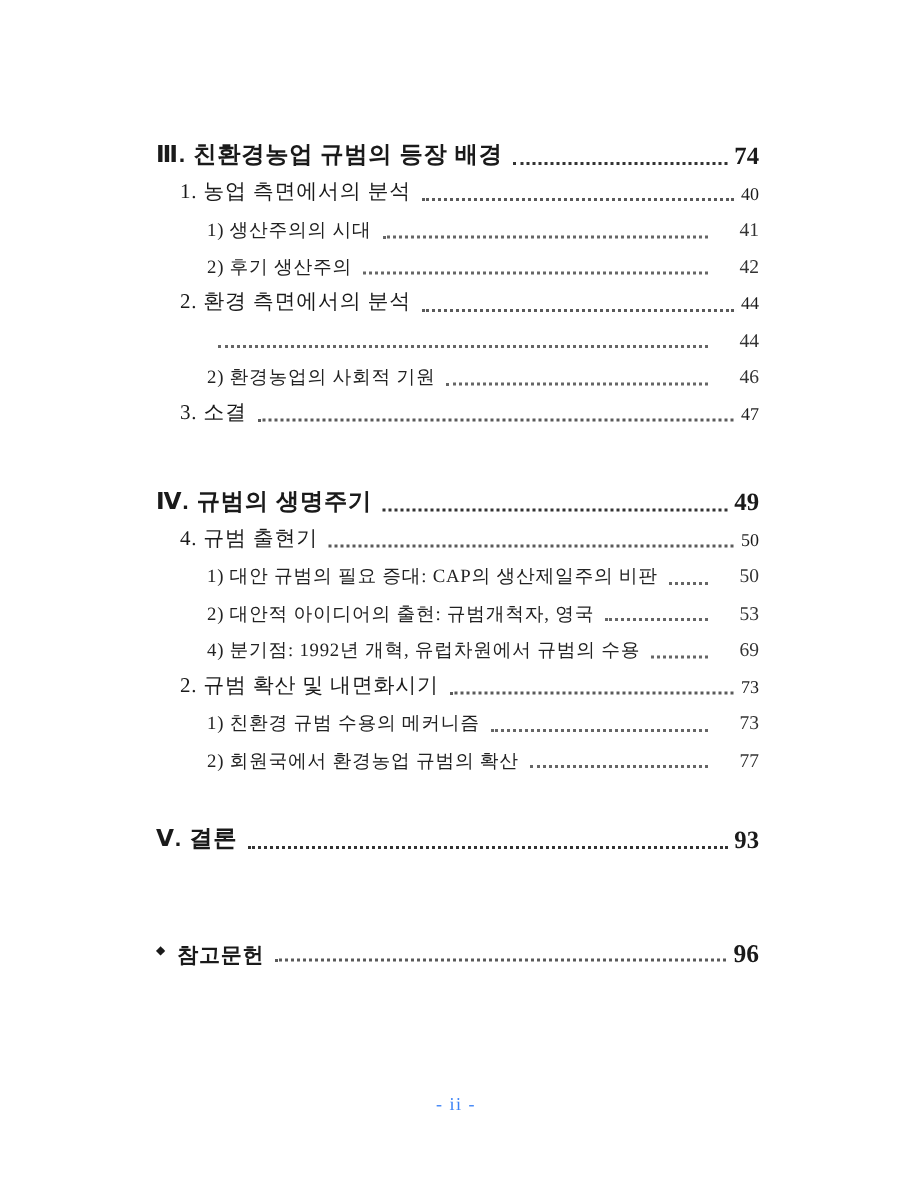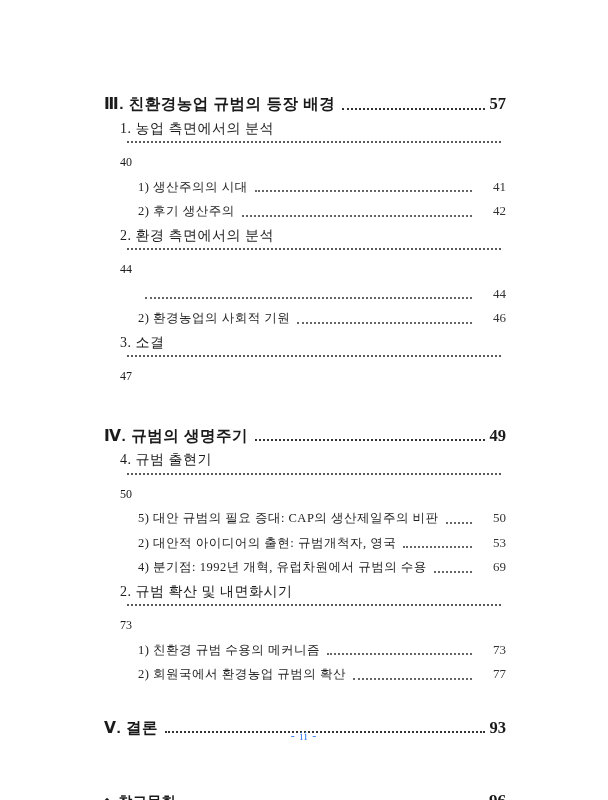--- a/index.html
+++ b/index.html
@@ -9,20 +9,21 @@
     width: 608px;
     height: 800px;
     background: #ffffff;
     color: #1a1a1a;
     font-family: "Liberation Serif", "DejaVu Serif", serif;
     padding: 92px 102px 0 104px;
     overflow: hidden;
   }
   .row {
     display: flex;
+    align-items: flex-end;
     line-height: 24.5px;
     white-space: nowrap;
   }
   .lbl { letter-spacing: 0.5px; }
   .leader {
     flex: 1 1 auto;
     min-width: 8px;
     border-bottom: 2px dotted #5a5a5a;
     margin: 0 5px 7px 7px;
   }
@@ -31,21 +32,21 @@
   
   .sec {
     font-family: "Liberation Sans", "DejaVu Sans", sans-serif;
     font-weight: bold;
     font-size: 15.5px;
   }
   .sec .leader { border-bottom-color: #333; }
   .sec .pg { font-size: 16.5px; font-weight: bold; }
 
   
-  .l1 { font-size: 14px; margin-left: 16px; flex-direction: column; }
+  .l1 { font-size: 14px; margin-left: 16px; }
   .l1 .pg { font-size: 12px; }
 
   
   .l2 { font-size: 12.5px; margin-left: 34px; color: #222222; }
   .l2 .leader { border-bottom-color: #666; }
   .l2 .pg { font-size: 13px; color: #333333; margin-left: 16px; }
 
   
   .gap-iv  { margin-top: 35px; }
   .gap-v   { margin-top: 29px; }
@@ -78,21 +79,21 @@
   }
 </style>
 </head>
 <body>
 
 <div class="page">
 
   <div class="row sec">
     <span class="lbl">Ⅲ. 친환경농업 규범의 등장 배경</span>
     <span class="leader"></span>
-    <span class="pg">57</span>
+    <span class="pg">74</span>
   </div>
 
   <div class="row l1">
     <span class="lbl">1. 농업 측면에서의 분석</span>
     <span class="leader"></span>
     <span class="pg">40</span>
   </div>
 
   <div class="row l2">
     <span class="lbl">1) 생산주의의 시대</span>
@@ -135,21 +136,21 @@
     <span class="pg">49</span>
   </div>
 
   <div class="row l1">
     <span class="lbl">4. 규범 출현기</span>
     <span class="leader"></span>
     <span class="pg">50</span>
   </div>
 
   <div class="row l2">
-    <span class="lbl">5) 대안 규범의 필요 증대: CAP의 생산제일주의 비판</span>
+    <span class="lbl">1) 대안 규범의 필요 증대: CAP의 생산제일주의 비판</span>
     <span class="leader"></span>
     <span class="pg">50</span>
   </div>
 
   <div class="row l2">
     <span class="lbl">2) 대안적 아이디어의 출현: 규범개척자, 영국</span>
     <span class="leader"></span>
     <span class="pg">53</span>
   </div>
 

